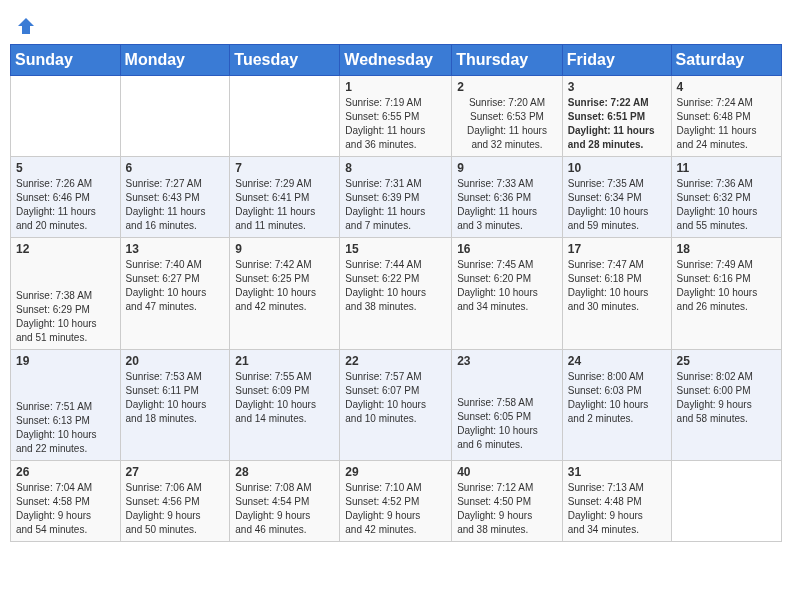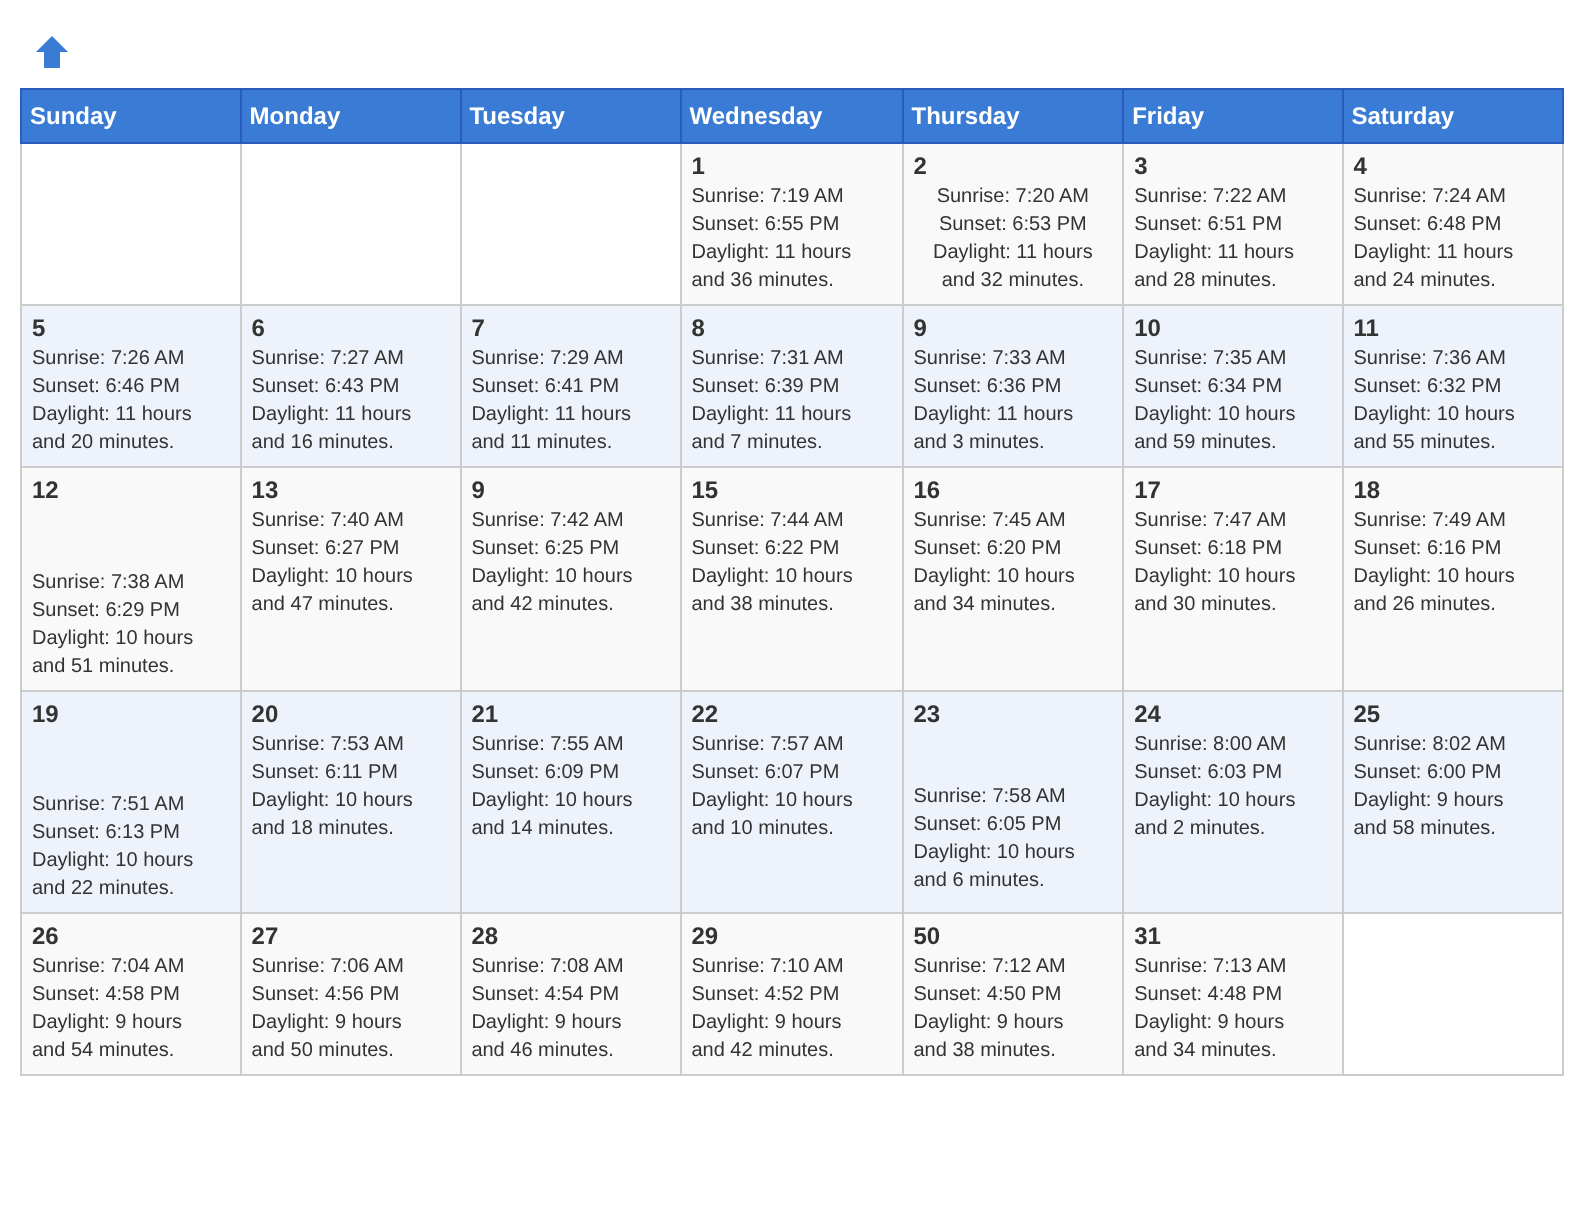--- a/index.html
+++ b/index.html
@@ -47,21 +47,21 @@
       color: #555;
     }
     .calendar {
       width: 100%;
       border-collapse: collapse;
       border: 1px solid #ccc;
     }
     .calendar th {
       background: #3a7bd5;
       color: #fff;
-      font-size: 12px;
+      font-size: 16px;
       font-weight: bold;
       padding: 6px 4px;
       border: 1px solid #2a5bbf;
       text-align: left;
     }
     .calendar td {
       vertical-align: top;
       border: 1px solid #ccc;
       padding: 4px 5px;
       width: 113px;
@@ -138,21 +138,21 @@
         </td>
         <td>
           <div class="day-number">2</div>
           <div class="day-info" style="white-space: pre-line; text-align: center;">Sunrise: 7:20 AM
 Sunset: 6:53 PM
 Daylight: 11 hours
 and 32 minutes.</div>
         </td>
         <td>
           <div class="day-number">3</div>
-          <div class="day-info" style="white-space: pre-line;">Sunrise: 7:22 AM
+          <div class="day-info" style="white-space: pre-line; font-weight: bold;">Sunrise: 7:22 AM
 Sunset: 6:51 PM
 Daylight: 11 hours
 and 28 minutes.</div>
         </td>
         <td>
           <div class="day-number">4</div>
           <div class="day-info" style="white-space: pre-line;">Sunrise: 7:24 AM
 Sunset: 6:48 PM
 Daylight: 11 hours
 and 24 minutes.</div>
@@ -334,21 +334,21 @@
 and 46 minutes.</div>
         </td>
         <td>
           <div class="day-number">29</div>
           <div class="day-info" style="white-space: pre-line;">Sunrise: 7:10 AM
 Sunset: 4:52 PM
 Daylight: 9 hours
 and 42 minutes.</div>
         </td>
         <td>
-          <div class="day-number">50</div>
+          <div class="day-number">40</div>
           <div class="day-info" style="white-space: pre-line;">Sunrise: 7:12 AM
 Sunset: 4:50 PM
 Daylight: 9 hours
 and 38 minutes.</div>
         </td>
         <td>
           <div class="day-number">31</div>
           <div class="day-info" style="white-space: pre-line;">Sunrise: 7:13 AM
 Sunset: 4:48 PM
 Daylight: 9 hours

